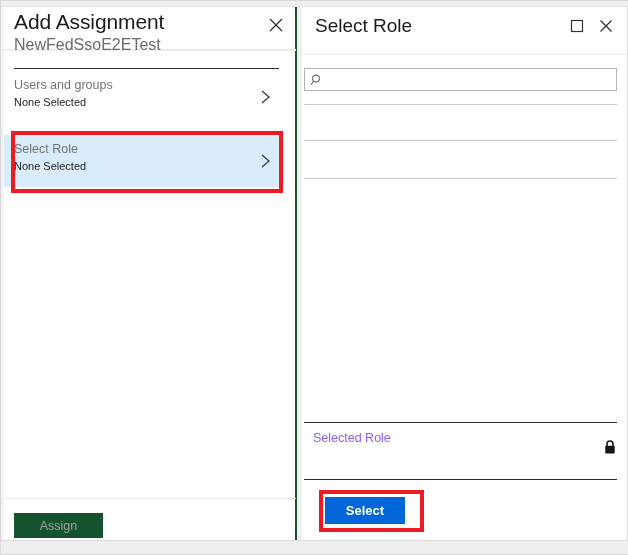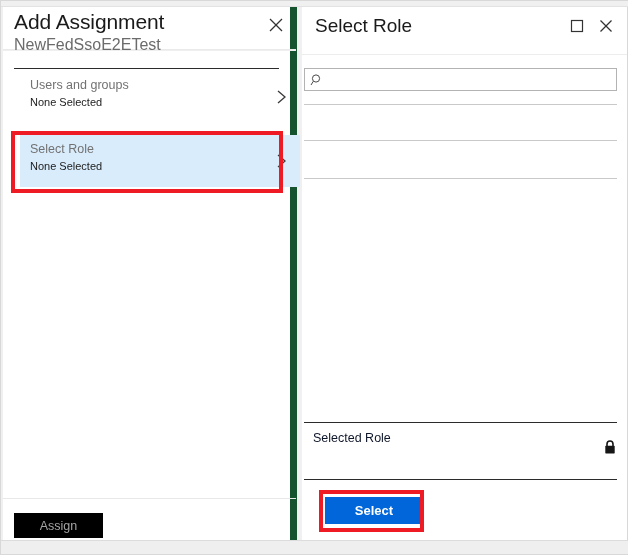--- a/index.html
+++ b/index.html
@@ -42,21 +42,21 @@
     box-sizing: border-box;
   }
   
   .blade-left {
     position: absolute;
     left: 2px;
     top: 6px;
     width: 294px;
     height: 534px;
     background: #ffffff;
-    border-right: 7px solid #14532d;
+    border-right: 2px solid #14532d;
     box-sizing: border-box;
   }
   .blade-left-header {
     position: absolute;
     left: 0; top: 0;
     width: 293px;
     height: 43px;
     border-bottom: 1px solid #eaeaea;
     box-sizing: border-box;
   }
@@ -101,21 +101,21 @@
     left: 11px;
     top: 61px;
     width: 265px;
     height: 1px;
     background: #2b2b2b;
   }
 
   
   .left-row {
     position: absolute;
-    left: 17px;
+    left: 1px;
     width: 280px;
     height: 52px;
     box-sizing: border-box;
     cursor: pointer;
   }
   .left-row-users { top: 64px; }
   .left-row-role {
     top: 128px;
     background: #d9ecfc;
   }
@@ -162,21 +162,21 @@
     width: 293px;
     height: 1px;
     background: #e8e8e8;
   }
   .assign-button {
     position: absolute;
     left: 11px;
     top: 506px;
     width: 89px;
     height: 25px;
-    background: #000000;
+    background: #14532d;
     border: none;
     color: #a3a3a3;
     font-size: 12.5px;
     font-family: "Liberation Sans", sans-serif;
     cursor: default;
     padding: 0;
   }
 
   
   .blade-right {
@@ -275,36 +275,36 @@
     top: 472px;
     width: 313px;
     height: 1px;
     background: #2b2b2b;
   }
   .selected-role-label {
     position: absolute;
     left: 11px;
     top: 424px;
     font-size: 12.5px;
-    color: #0f172a;
+    color: #8b5cf6;
     white-space: nowrap;
   }
   .lock-icon {
     position: absolute;
     right: 10px;
     top: 432px;
     width: 14px;
     height: 16px;
   }
 
   .select-button {
     position: absolute;
     left: 324px;
     top: 496px;
-    width: 98px;
+    width: 80px;
     height: 27px;
     background: #0066da;
     color: #ffffff;
     border: none;
     font-size: 13px;
     font-weight: bold;
     font-family: "Liberation Sans", sans-serif;
     cursor: pointer;
     padding: 0;
   }

